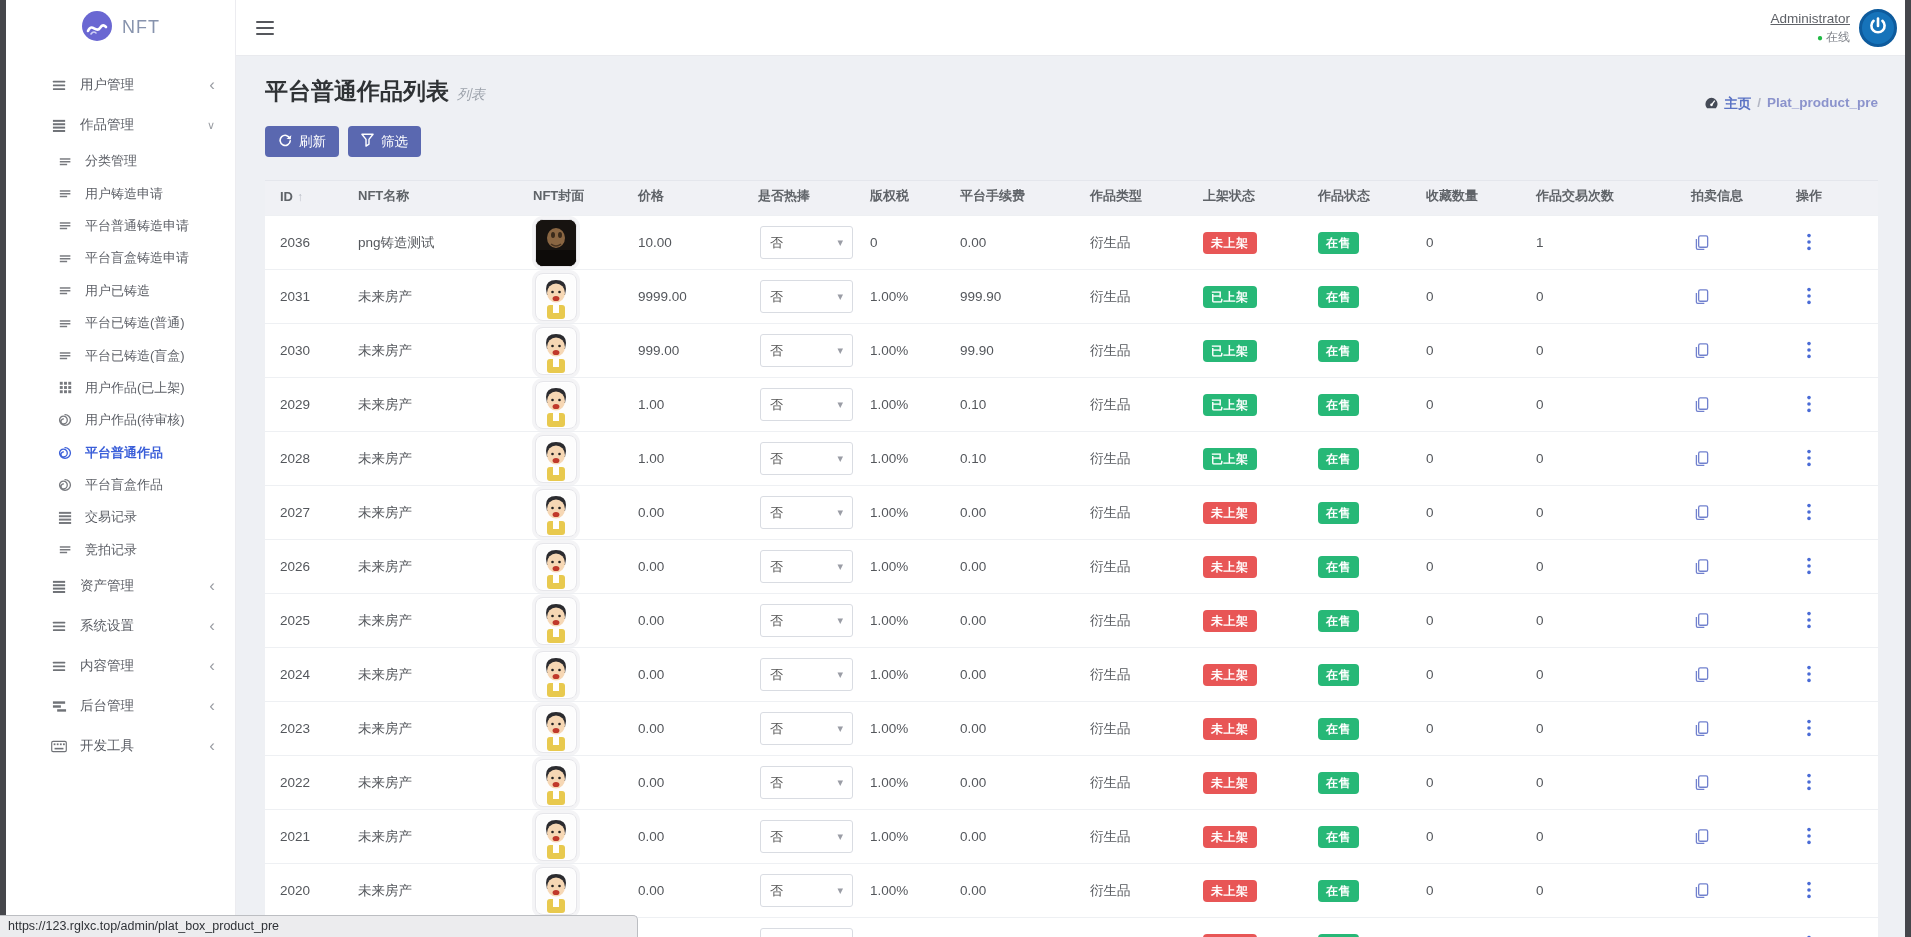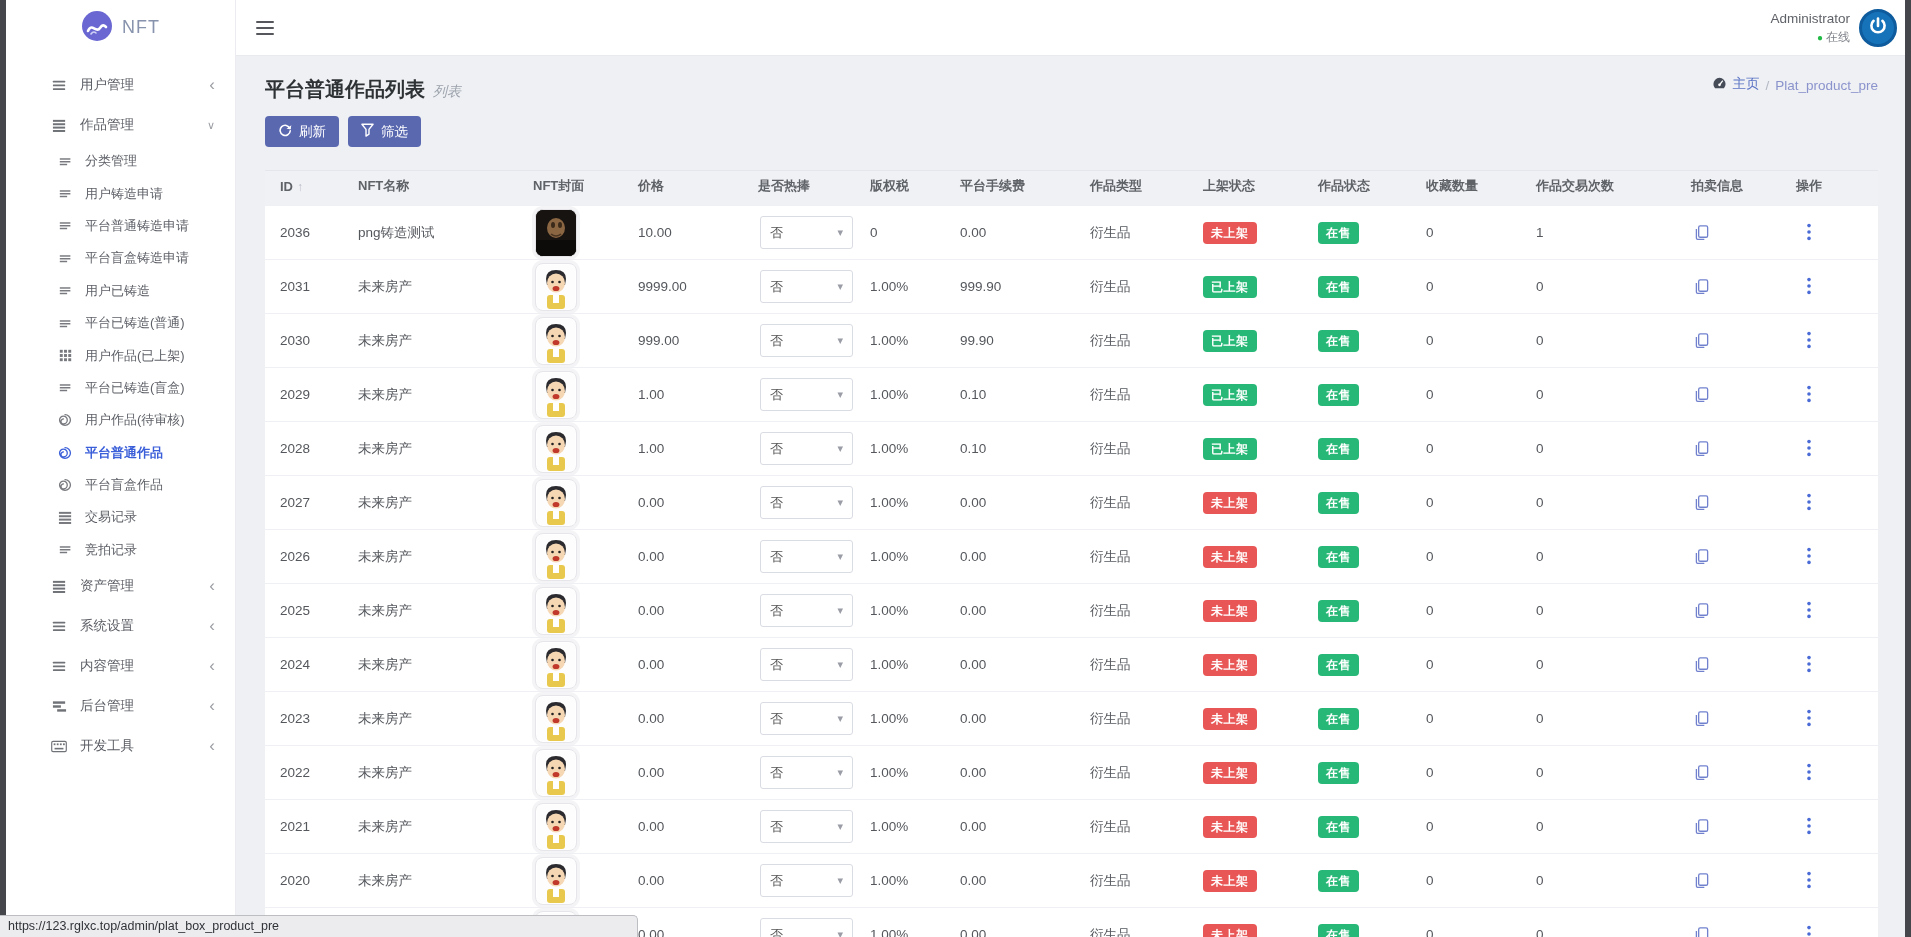--- a/index.html
+++ b/index.html
@@ -20,32 +20,32 @@
   .nav-item .chev{color:#9a9da3;font-size:17px;line-height:10px;margin-right:6px;}
   .nav-item.active{color:#3b5fd9;font-weight:bold;}
   .nav-item.active .ic{color:#3b5fd9;}
 
   
   .topbar{position:absolute;left:235px;right:6px;top:0;height:55px;background:#fff;border-bottom:1px solid #e9eaee;z-index:9;display:flex;align-items:center;}
   .burger{margin-left:21px;width:18px;height:14px;display:flex;flex-direction:column;justify-content:space-between;cursor:pointer;}
   .burger i{display:block;height:2px;background:#55575c;border-radius:1px;}
   .top-right{margin-left:auto;display:flex;align-items:center;margin-right:8px;}
   .admin-meta{text-align:right;margin-right:9px;line-height:1.35;}
-  .admin-name{font-size:13.5px;color:#5f6268;}
+  .admin-name{font-size:13.5px;color:#5f6268;text-decoration:underline;}
   .admin-status{font-size:12px;color:#7d8088;}
   .admin-status .dot{color:#21ba45;font-size:10px;margin-right:3px;}
   .avatar{width:38px;height:38px;border-radius:50%;background:#1673ba;border:3px solid #0e5b9d;box-sizing:border-box;display:flex;align-items:center;justify-content:center;cursor:pointer;}
 
   
   .content{position:absolute;left:235px;right:6px;top:55px;bottom:0;background:#eef0f4;overflow:hidden;}
   .page-head{display:flex;align-items:flex-start;}
   .page-title-wrap{margin:21px 0 0 30px;}
-  .page-title{font-size:20px;color:#2f3235;font-weight:600;display:inline;}
+  .page-title{font-size:23px;color:#2f3235;font-weight:600;display:inline;}
   .page-sub{font-size:14px;color:#9ca2ab;margin-left:8px;font-style:italic;}
-  .breadcrumb{margin:20px 27px 0 auto;font-size:13.5px;color:#8b93cc;display:flex;align-items:flex-end;gap:6px;}
+  .breadcrumb{margin:40px 27px 0 auto;font-size:13.5px;color:#8b93cc;display:flex;align-items:flex-start;gap:6px;font-weight:bold;}
   .breadcrumb .home{color:#5b73c4;cursor:pointer;display:inline-flex;align-items:center;gap:5px;}
   .breadcrumb .sep{color:#b3b7c4;}
   .breadcrumb .cur{color:#8b93cc;cursor:pointer;}
   .toolbar{margin:13px 0 0 30px;display:flex;gap:9px;}
   .btn{display:inline-flex;align-items:center;gap:7px;background:#5a68b0;color:#fff;border:none;border-radius:4px;height:31px;padding:0 13px;font-size:13.5px;cursor:pointer;font-family:inherit;}
 
   
   .card{margin:23px 0 0 30px;width:1613px;background:#fff;}
   table{border-collapse:collapse;table-layout:fixed;width:1613px;}
   thead th{background:#f0f1f5;height:30px;font-size:13px;color:#5f6368;font-weight:bold;text-align:left;padding:0 0 4px 15px;border-top:1px solid #e4e6ec;white-space:nowrap;overflow:hidden;}
@@ -177,45 +177,45 @@
                 <rect x="1" y="10.8" width="9" height="1.8"></rect>
               </g>
             </svg>
           </span>
           <span class="lbl">平台已铸造(普通)</span>
         </div>
         <div class="nav-item sub">
           <span class="ic">
             <svg width="13" height="13" viewBox="0 0 16 16">
               <g fill="currentColor">
+                <rect x="1" y="4" width="13" height="1.8"></rect>
+                <rect x="1" y="7.4" width="13" height="1.8"></rect>
+                <rect x="1" y="10.8" width="9" height="1.8"></rect>
+              </g>
+            </svg>
+          </span>
+          <span class="lbl">平台已铸造(盲盒)</span>
+        </div>
+        <div class="nav-item sub">
+          <span class="ic">
+            <svg width="13" height="13" viewBox="0 0 16 16">
+              <g fill="currentColor">
                 <rect x="1" y="1" width="3.6" height="3.6"></rect>
                 <rect x="6.2" y="1" width="3.6" height="3.6"></rect>
                 <rect x="11.4" y="1" width="3.6" height="3.6"></rect>
                 <rect x="1" y="6.2" width="3.6" height="3.6"></rect>
                 <rect x="6.2" y="6.2" width="3.6" height="3.6"></rect>
                 <rect x="11.4" y="6.2" width="3.6" height="3.6"></rect>
                 <rect x="1" y="11.4" width="3.6" height="3.6"></rect>
                 <rect x="6.2" y="11.4" width="3.6" height="3.6"></rect>
                 <rect x="11.4" y="11.4" width="3.6" height="3.6"></rect>
               </g>
             </svg>
           </span>
           <span class="lbl">用户作品(已上架)</span>
-        </div>
-        <div class="nav-item sub">
-          <span class="ic">
-            <svg width="13" height="13" viewBox="0 0 16 16">
-              <g fill="currentColor">
-                <rect x="1" y="4" width="13" height="1.8"></rect>
-                <rect x="1" y="7.4" width="13" height="1.8"></rect>
-                <rect x="1" y="10.8" width="9" height="1.8"></rect>
-              </g>
-            </svg>
-          </span>
-          <span class="lbl">平台已铸造(盲盒)</span>
         </div>
         <div class="nav-item sub">
           <span class="ic">
             <svg width="14" height="14" viewBox="0 0 16 16">
               <path d="M8 1.8a6.2 6.2 0 1 1-6.2 6.2 4.4 4.4 0 1 1 4.4 4.4 2.8 2.8 0 1 1 0-5.6" fill="none" stroke="currentColor" stroke-width="1.5" stroke-linecap="round"></path>
             </svg>
           </span>
           <span class="lbl">用户作品(待审核)</span>
         </div>
         <div class="nav-item sub active">

